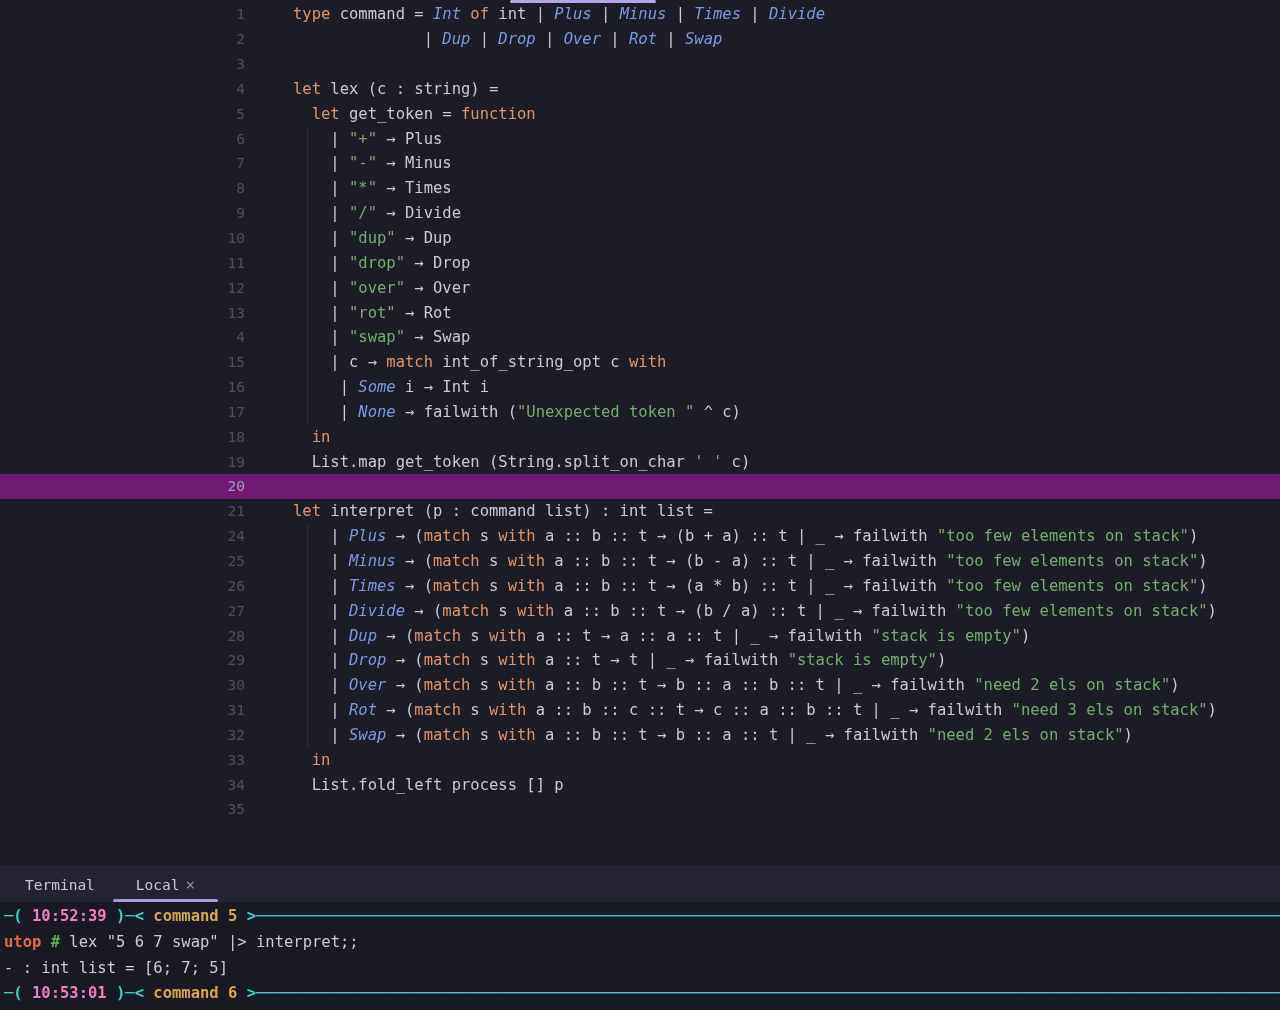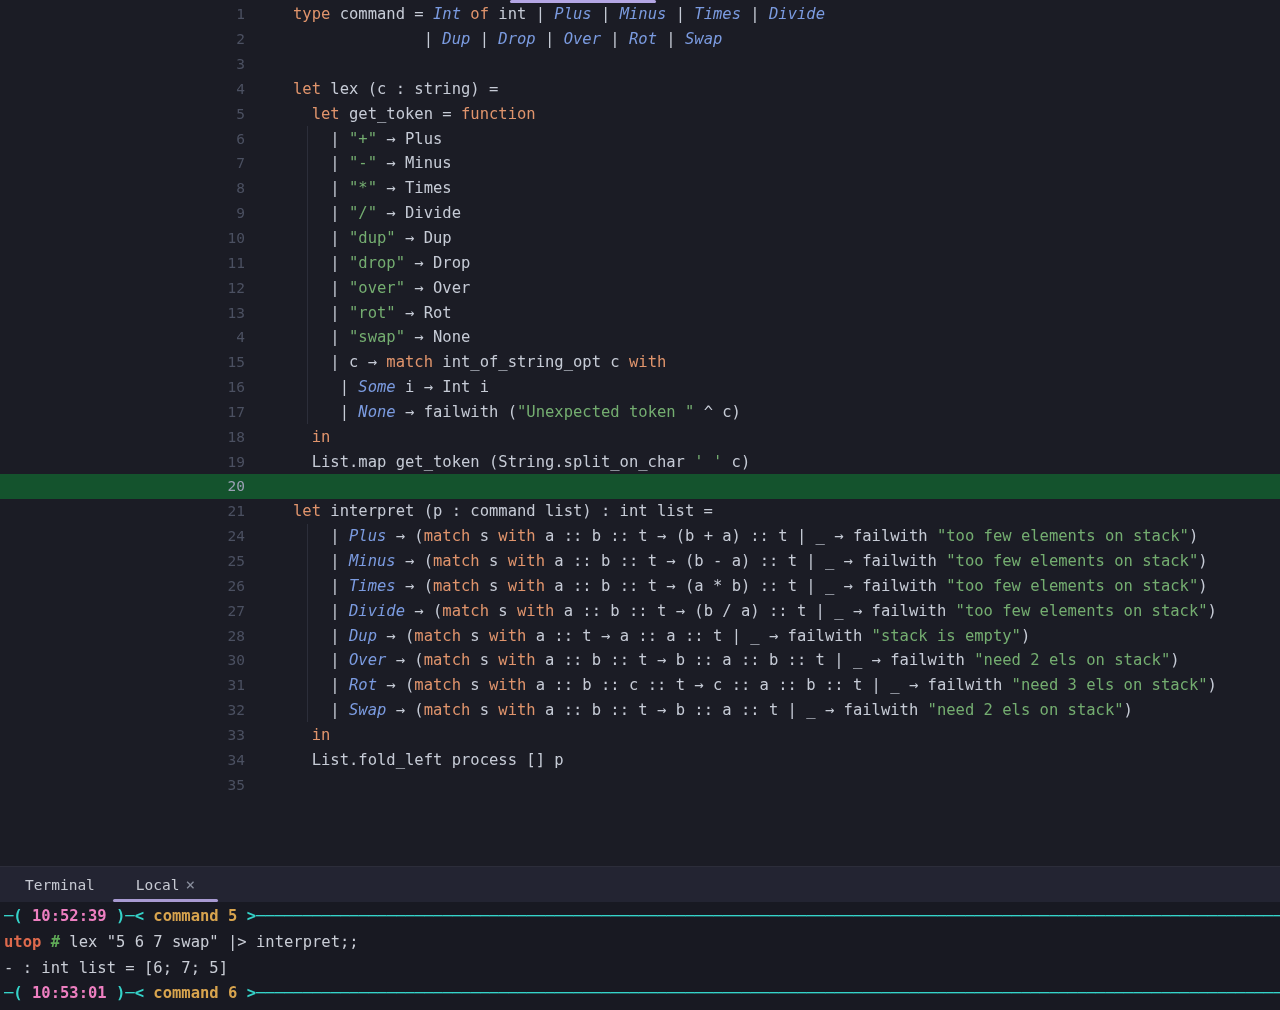--- a/index.html
+++ b/index.html
@@ -28,21 +28,21 @@
   }
   .code-line {
     position: relative;
     height: 24.85px;
     display: flex;
     align-items: center;
     white-space: pre;
     font-size: 15.5px;
     color: #c6cbd6;
   }
-  .code-line.hl { background: #14532d; }
+  .code-line.hl { background: #701a75; }
   .gutter {
     flex: none;
     width: 245px;
     text-align: right;
     color: #4b5061;
     font-size: 14.5px;
   }
   .code-line.hl .gutter { color: #9ba1b5; }
   .code {
     flex: none;
@@ -135,33 +135,34 @@
       <div class="code-line"><span class="gutter">4</span><span class="code"><span class="k">let</span><span class="t"> lex (c : string) =</span></span></div>
       <div class="code-line"><span class="gutter">5</span><span class="code"><span class="t">  </span><span class="k">let</span><span class="t"> get_token = </span><span class="k">function</span></span></div>
       <div class="code-line guide"><span class="gutter">6</span><span class="code"><span class="t">    | </span><span class="s">"+"</span><span class="t"> → Plus</span></span></div>
       <div class="code-line guide"><span class="gutter">7</span><span class="code"><span class="t">    | </span><span class="s">"-"</span><span class="t"> → Minus</span></span></div>
       <div class="code-line guide"><span class="gutter">8</span><span class="code"><span class="t">    | </span><span class="s">"*"</span><span class="t"> → Times</span></span></div>
       <div class="code-line guide"><span class="gutter">9</span><span class="code"><span class="t">    | </span><span class="s">"/"</span><span class="t"> → Divide</span></span></div>
       <div class="code-line guide"><span class="gutter">10</span><span class="code"><span class="t">    | </span><span class="s">"dup"</span><span class="t"> → Dup</span></span></div>
       <div class="code-line guide"><span class="gutter">11</span><span class="code"><span class="t">    | </span><span class="s">"drop"</span><span class="t"> → Drop</span></span></div>
       <div class="code-line guide"><span class="gutter">12</span><span class="code"><span class="t">    | </span><span class="s">"over"</span><span class="t"> → Over</span></span></div>
       <div class="code-line guide"><span class="gutter">13</span><span class="code"><span class="t">    | </span><span class="s">"rot"</span><span class="t"> → Rot</span></span></div>
-      <div class="code-line guide"><span class="gutter">4</span><span class="code"><span class="t">    | </span><span class="s">"swap"</span><span class="t"> → None</span></span></div>
+      <div class="code-line guide"><span class="gutter">4</span><span class="code"><span class="t">    | </span><span class="s">"swap"</span><span class="t"> → Swap</span></span></div>
       <div class="code-line guide"><span class="gutter">15</span><span class="code"><span class="t">    | c → </span><span class="k">match</span><span class="t"> int_of_string_opt c </span><span class="k">with</span></span></div>
       <div class="code-line guide"><span class="gutter">16</span><span class="code"><span class="t">     | </span><span class="c">Some</span><span class="t"> i → Int i</span></span></div>
       <div class="code-line guide"><span class="gutter">17</span><span class="code"><span class="t">     | </span><span class="c">None</span><span class="t"> → failwith (</span><span class="s">"Unexpected token "</span><span class="t"> ^ c)</span></span></div>
       <div class="code-line"><span class="gutter">18</span><span class="code"><span class="t">  </span><span class="k">in</span></span></div>
       <div class="code-line"><span class="gutter">19</span><span class="code"><span class="t">  List.map get_token (String.split_on_char </span><span class="s">' '</span><span class="t"> c)</span></span></div>
       <div class="code-line hl"><span class="gutter">20</span><span class="code"></span></div>
       <div class="code-line"><span class="gutter">21</span><span class="code"><span class="k">let</span><span class="t"> interpret (p : command list) : int list =</span></span></div>
       <div class="code-line guide"><span class="gutter">24</span><span class="code"><span class="t">    | </span><span class="c">Plus</span><span class="t"> → (</span><span class="k">match</span><span class="t"> s </span><span class="k">with</span><span class="t"> a :: b :: t → (b + a) :: t | _ → failwith </span><span class="s">"too few elements on stack"</span><span class="t">)</span></span></div>
       <div class="code-line guide"><span class="gutter">25</span><span class="code"><span class="t">    | </span><span class="c">Minus</span><span class="t"> → (</span><span class="k">match</span><span class="t"> s </span><span class="k">with</span><span class="t"> a :: b :: t → (b - a) :: t | _ → failwith </span><span class="s">"too few elements on stack"</span><span class="t">)</span></span></div>
       <div class="code-line guide"><span class="gutter">26</span><span class="code"><span class="t">    | </span><span class="c">Times</span><span class="t"> → (</span><span class="k">match</span><span class="t"> s </span><span class="k">with</span><span class="t"> a :: b :: t → (a * b) :: t | _ → failwith </span><span class="s">"too few elements on stack"</span><span class="t">)</span></span></div>
       <div class="code-line guide"><span class="gutter">27</span><span class="code"><span class="t">    | </span><span class="c">Divide</span><span class="t"> → (</span><span class="k">match</span><span class="t"> s </span><span class="k">with</span><span class="t"> a :: b :: t → (b / a) :: t | _ → failwith </span><span class="s">"too few elements on stack"</span><span class="t">)</span></span></div>
       <div class="code-line guide"><span class="gutter">28</span><span class="code"><span class="t">    | </span><span class="c">Dup</span><span class="t"> → (</span><span class="k">match</span><span class="t"> s </span><span class="k">with</span><span class="t"> a :: t → a :: a :: t | _ → failwith </span><span class="s">"stack is empty"</span><span class="t">)</span></span></div>
+      <div class="code-line guide"><span class="gutter">29</span><span class="code"><span class="t">    | </span><span class="c">Drop</span><span class="t"> → (</span><span class="k">match</span><span class="t"> s </span><span class="k">with</span><span class="t"> a :: t → t | _ → failwith </span><span class="s">"stack is empty"</span><span class="t">)</span></span></div>
       <div class="code-line guide"><span class="gutter">30</span><span class="code"><span class="t">    | </span><span class="c">Over</span><span class="t"> → (</span><span class="k">match</span><span class="t"> s </span><span class="k">with</span><span class="t"> a :: b :: t → b :: a :: b :: t | _ → failwith </span><span class="s">"need 2 els on stack"</span><span class="t">)</span></span></div>
       <div class="code-line guide"><span class="gutter">31</span><span class="code"><span class="t">    | </span><span class="c">Rot</span><span class="t"> → (</span><span class="k">match</span><span class="t"> s </span><span class="k">with</span><span class="t"> a :: b :: c :: t → c :: a :: b :: t | _ → failwith </span><span class="s">"need 3 els on stack"</span><span class="t">)</span></span></div>
       <div class="code-line guide"><span class="gutter">32</span><span class="code"><span class="t">    | </span><span class="c">Swap</span><span class="t"> → (</span><span class="k">match</span><span class="t"> s </span><span class="k">with</span><span class="t"> a :: b :: t → b :: a :: t | _ → failwith </span><span class="s">"need 2 els on stack"</span><span class="t">)</span></span></div>
       <div class="code-line"><span class="gutter">33</span><span class="code"><span class="t">  </span><span class="k">in</span></span></div>
       <div class="code-line"><span class="gutter">34</span><span class="code"><span class="t">  List.fold_left process [] p</span></span></div>
       <div class="code-line"><span class="gutter">35</span><span class="code"></span></div>
     </div>
 </div>
 
 <div class="panel">

